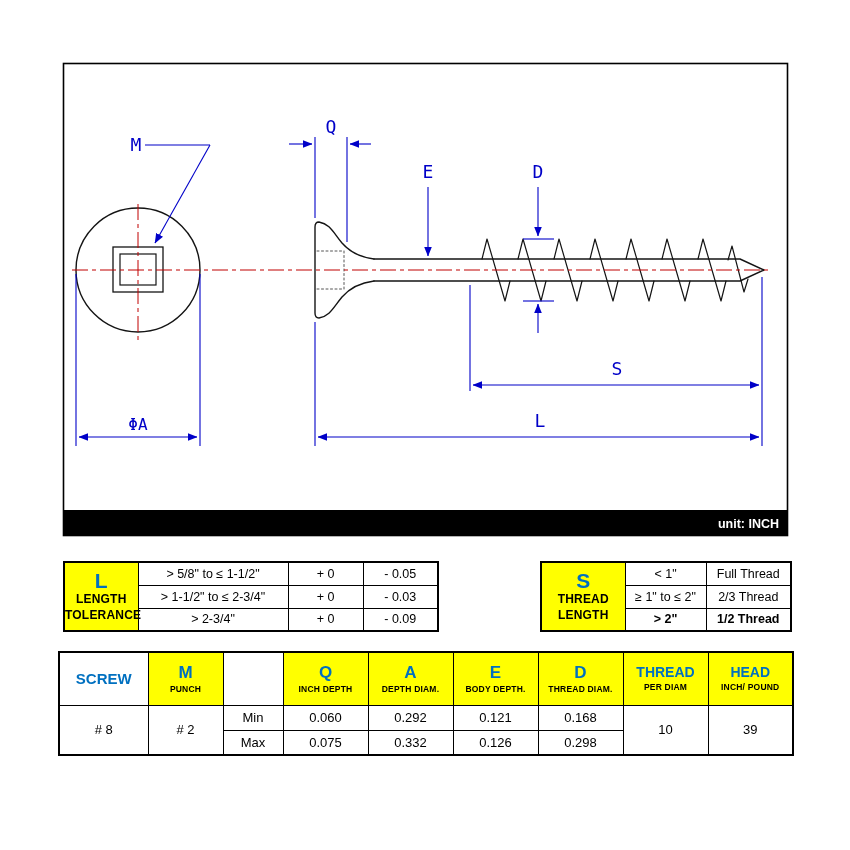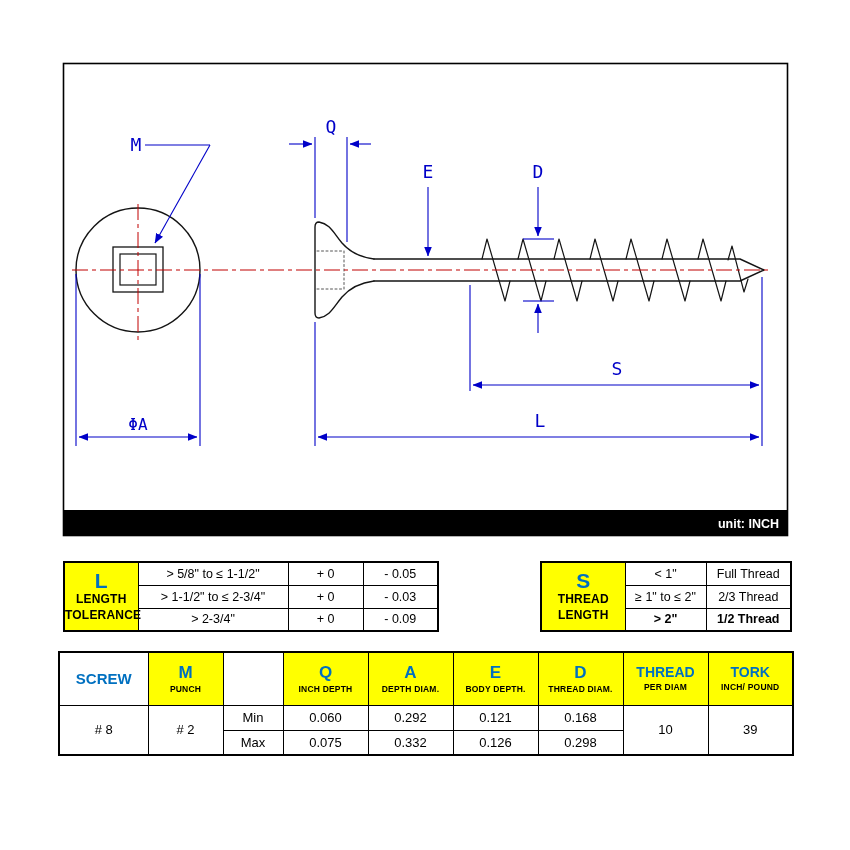--- a/index.html
+++ b/index.html
@@ -215,21 +215,21 @@
       </td>
       <td class="yellow">
         <div class="hdr-letter">D</div>
         <div class="hdr-sub">THREAD DIAM.</div>
       </td>
       <td class="yellow">
         <div class="hdr-word">THREAD</div>
         <div class="hdr-sub">PER DIAM</div>
       </td>
       <td class="yellow">
-        <div class="hdr-word">TORK</div>
+        <div class="hdr-word">HEAD</div>
         <div class="hdr-sub">INCH/ POUND</div>
       </td>
     </tr>
     <tr class="body-row">
       <td rowspan="2"># 8</td>
       <td rowspan="2"># 2</td>
       <td>Min</td>
       <td>0.060</td>
       <td>0.292</td>
       <td>0.121</td>

